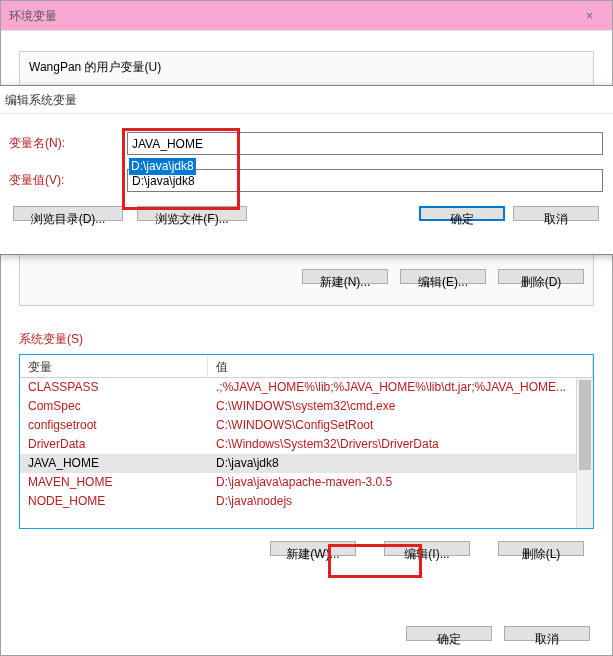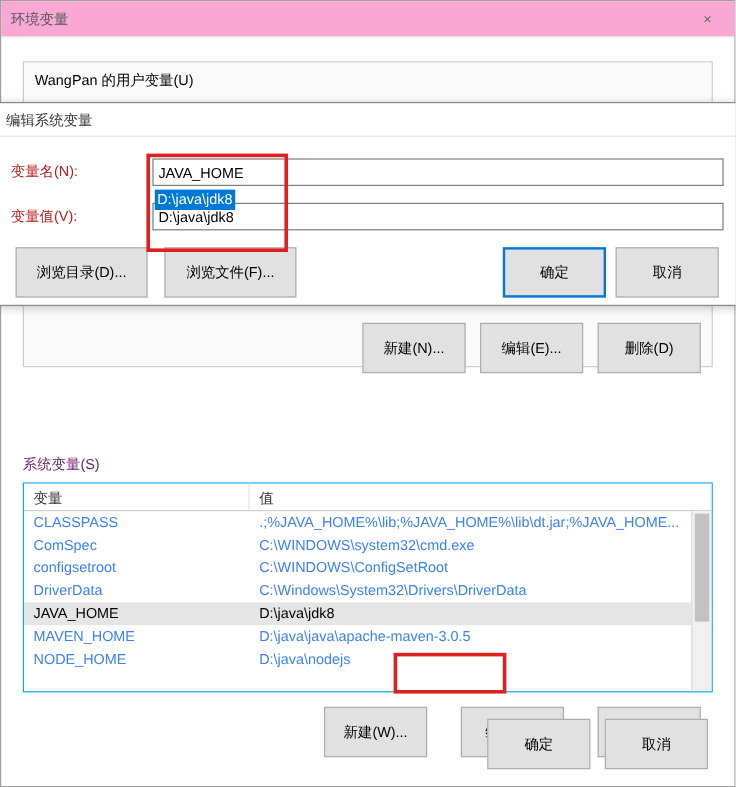--- a/index.html
+++ b/index.html
@@ -37,23 +37,22 @@
   display: flex;
   justify-content: space-between;
 }
 .env-close {
   width: 45px;
   text-align: center;
   color: #666;
 }
 
 .group-label {
-  color: #701a75;
+  color: #b91c1c;
   margin-bottom: 6px;
-  margin-top: 48px;
 }
 
 
 .edit-dialog {
   position: absolute;
   top: 85px;
   left: -4px;
   width: 620px;
   height: 170px;
   background: #ffffff;
@@ -95,21 +94,21 @@
 }
 
 .red-box {
   position: absolute;
   border: 3px solid #e02020;
   pointer-events: none;
   z-index: 50;
 }
 
 .btn {
-  height: 42px;
+  height: 15px;
   min-width: 86px;
   border: 1px solid #adadad;
   background: #e1e1e1;
   color: #000;
   padding: 0 10px;
   text-align: center;
   line-height: 24px;
   cursor: default;
 }
 .btn.primary {
@@ -178,21 +177,21 @@
   border-right: 1px solid #e5e5e5;
 }
 .sys-rows {
   height: 152px;
   overflow: hidden;
 }
 .sys-row {
   display: flex;
   height: 19px;
   line-height: 19px;
-  color: #3b82f6;
+  color: #b91c1c;
 }
 .sys-row.selected {
   background: #e5e5e5;
   color: #000;
 }
 .sys-row .col {
   padding: 0 8px;
   white-space: nowrap;
   overflow: hidden;
   text-overflow: ellipsis;

